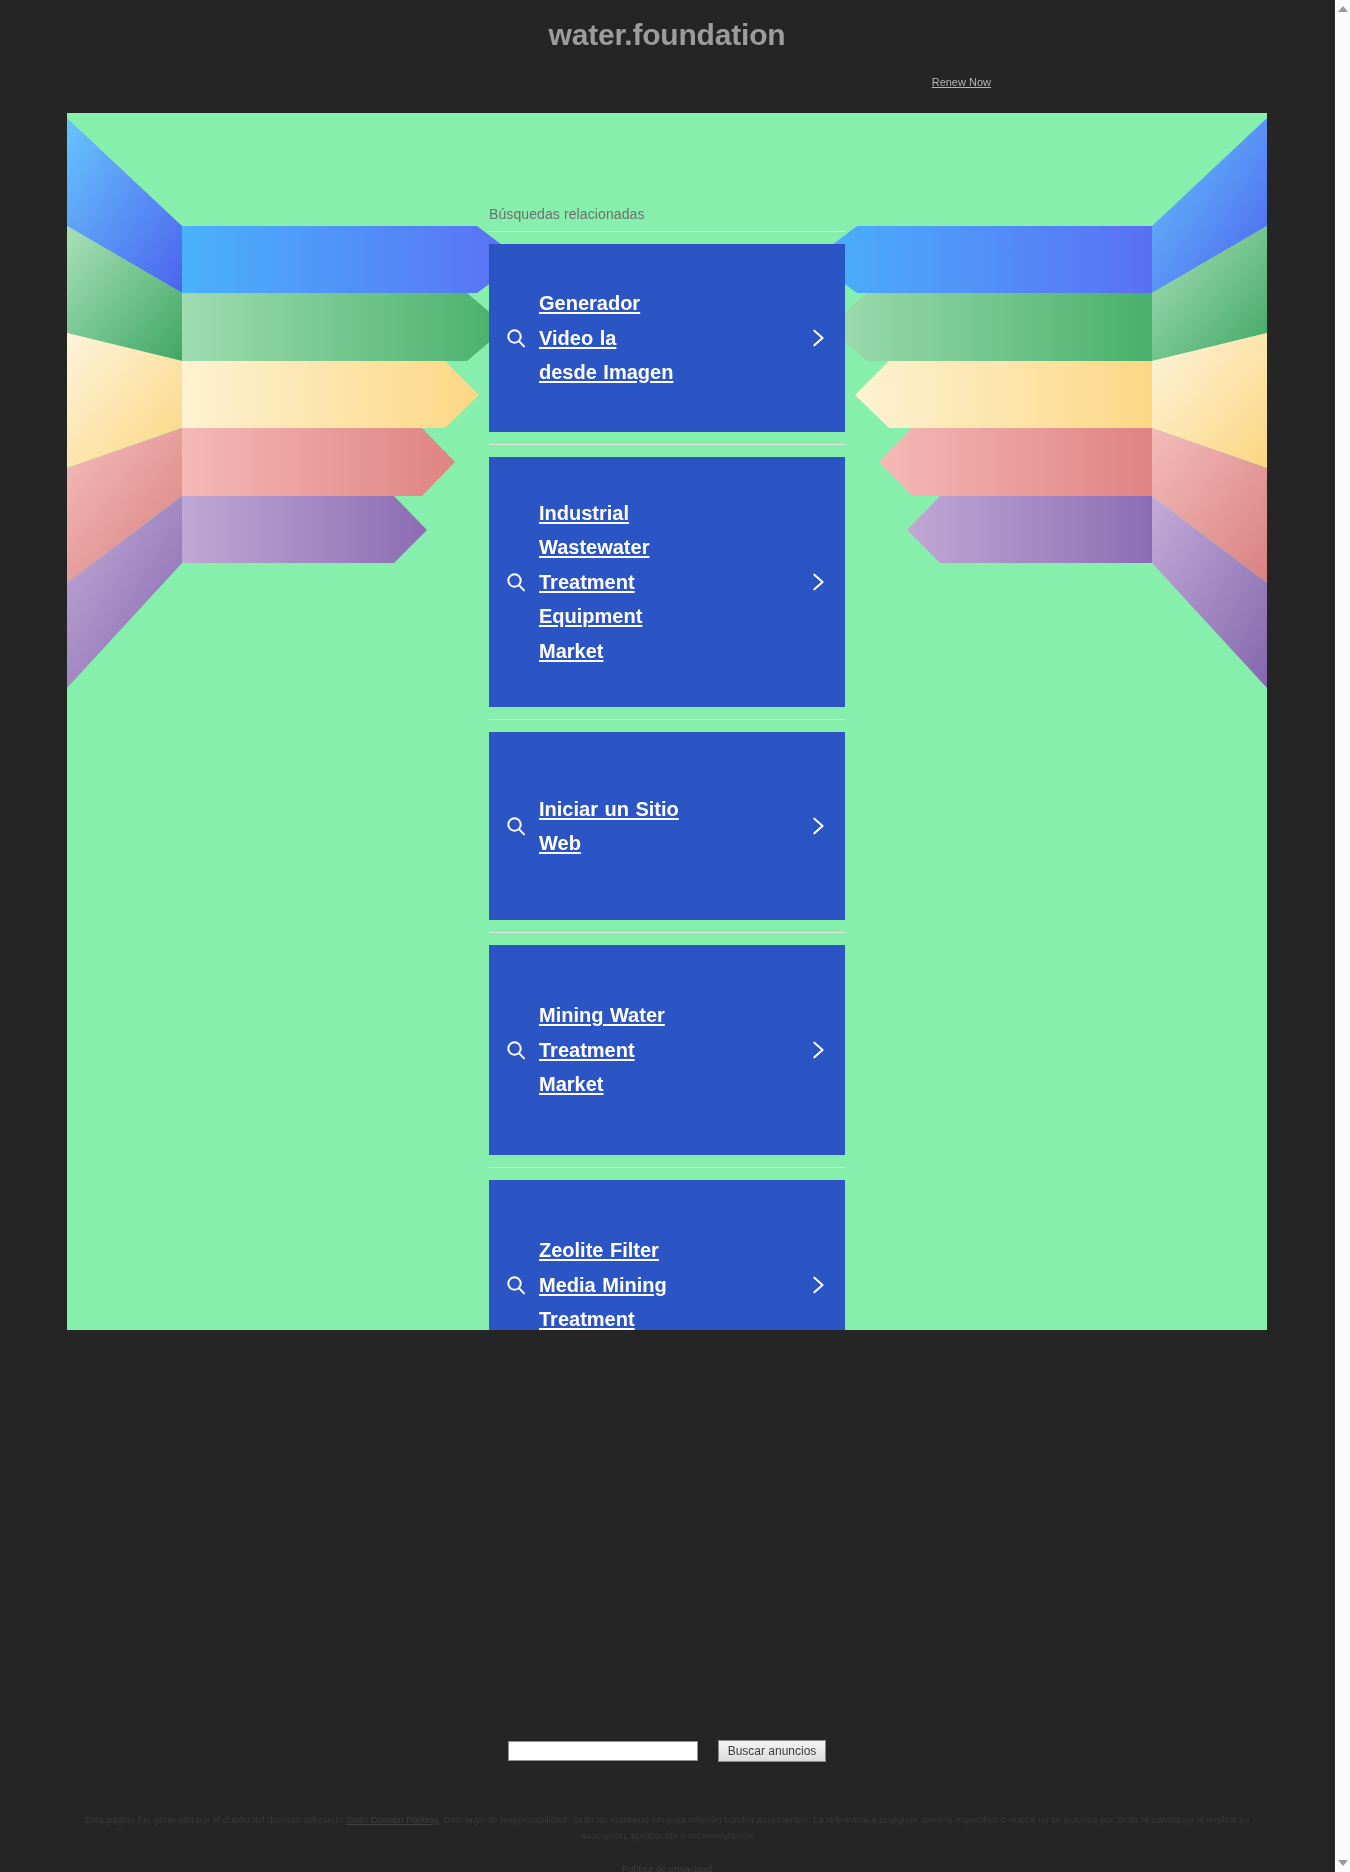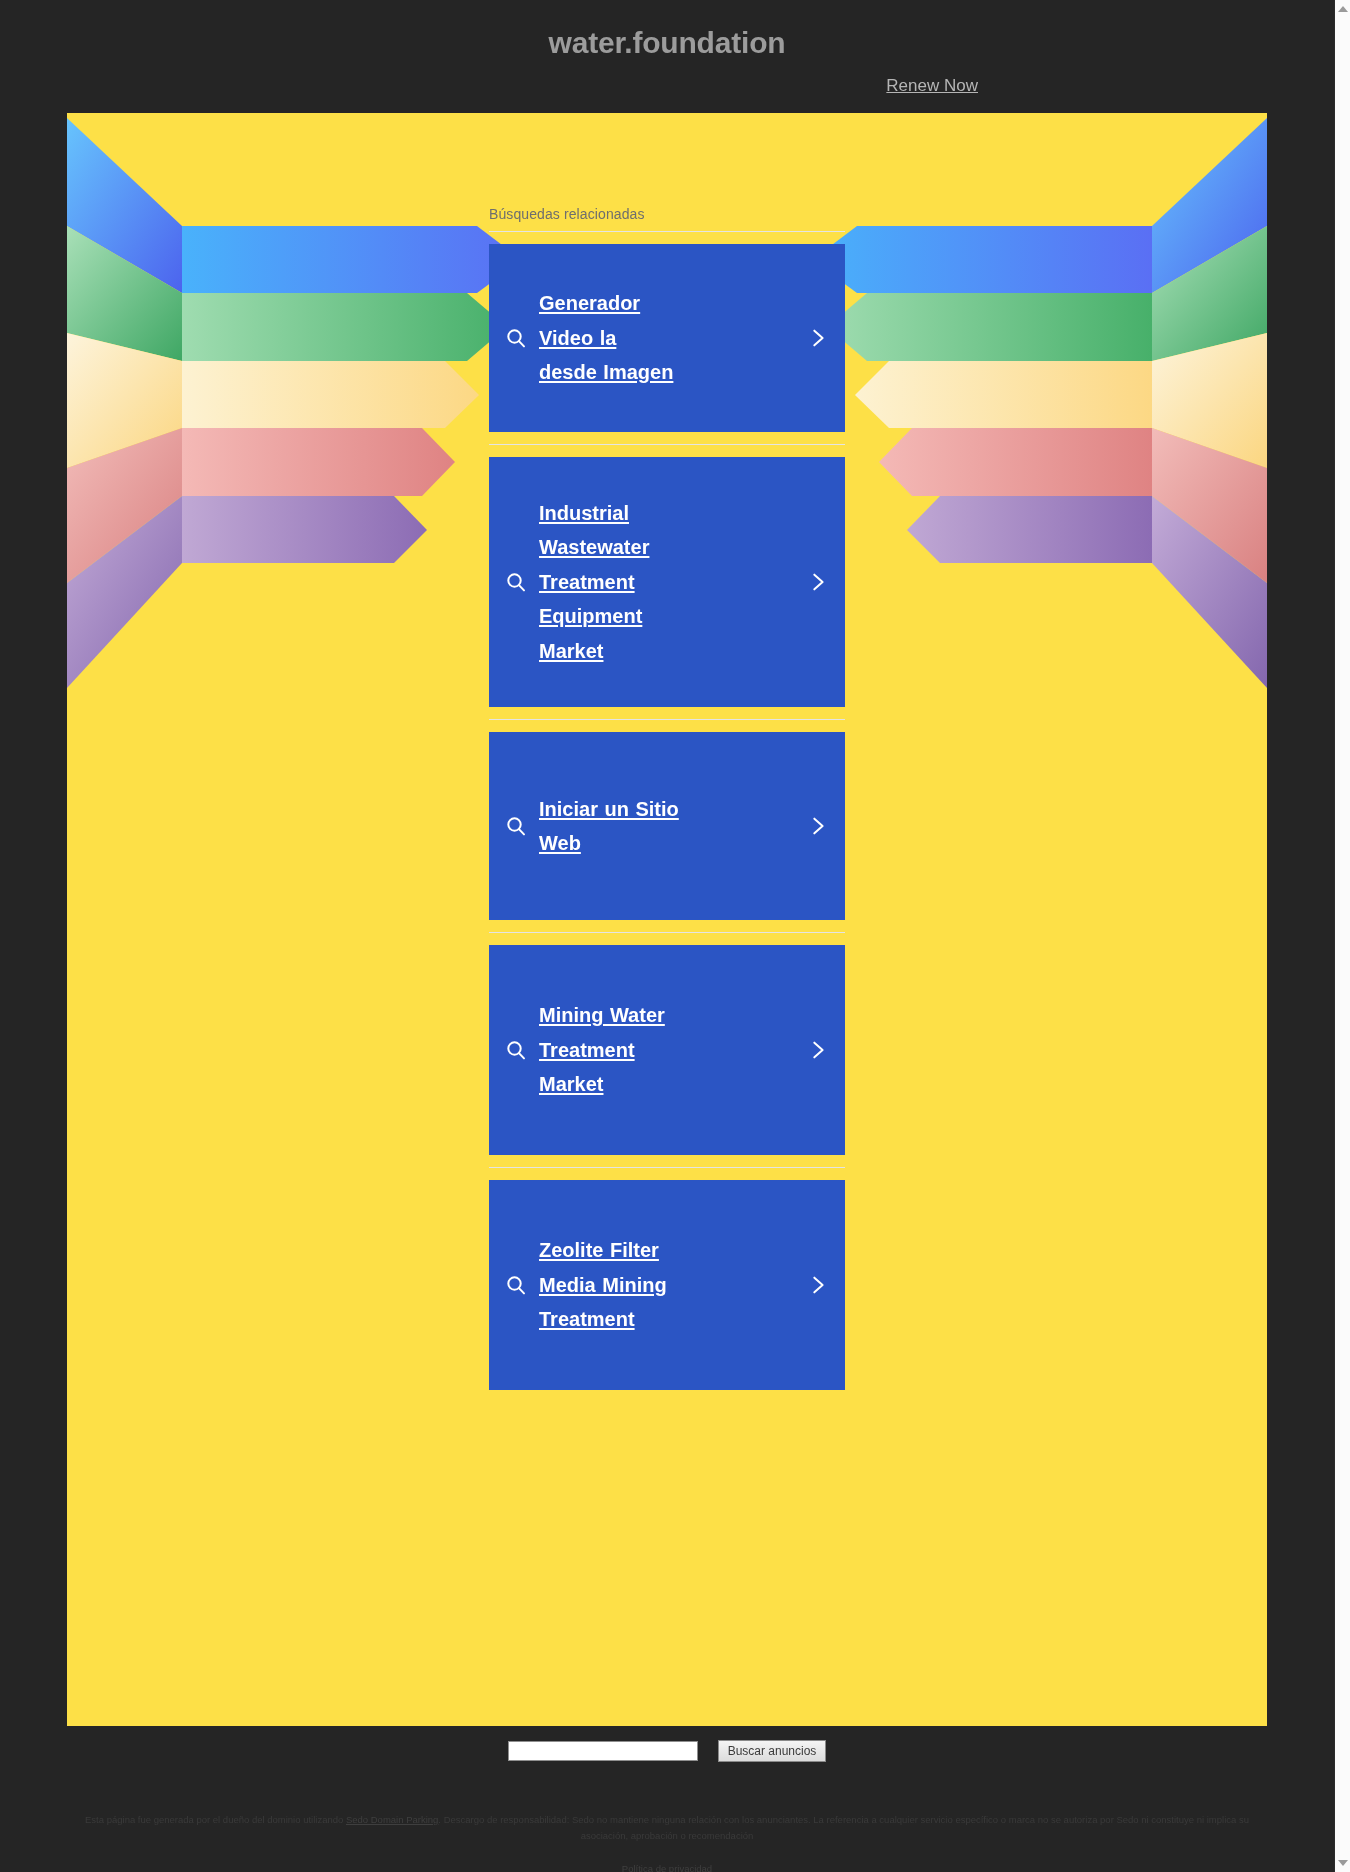--- a/index.html
+++ b/index.html
@@ -35,44 +35,44 @@
     position: absolute;
     top: 0; left: 0;
     width: 1334px; height: 1872px;
     background: #252525;
     overflow: hidden;
   }
 
   
   .site-title {
     position: absolute;
-    top: 26px; left: 0; width: 1334px;
+    top: 18px; left: 0; width: 1334px;
     text-align: center;
     font-size: 30px;
     font-weight: bold;
     color: #9c9c9c;
     letter-spacing: -0.2px;
   }
   .renew-wrap {
     position: absolute;
-    top: 76px; right: 356px;
-    font-size: 17px;
+    top: 76px; right: 343px;
+    font-size: 11px;
   }
   .renew-link {
     color: #b5b5b5;
     text-decoration: underline;
     cursor: pointer;
   }
 
   
   .panel {
     position: absolute;
     top: 113px; left: 67px;
-    width: 1200px; height: 1613px;
-    background: #fde047;
+    width: 1200px; height: 1217px;
+    background: #86efac;
     overflow: hidden;
   }
 
   
   .art { position: absolute; top: 0; pointer-events: none; }
   .art-left  { left: 0;  width: 480px; height: 580px; }
   .art-right { right: 0; width: 480px; height: 580px; }
 
   
   .results {

